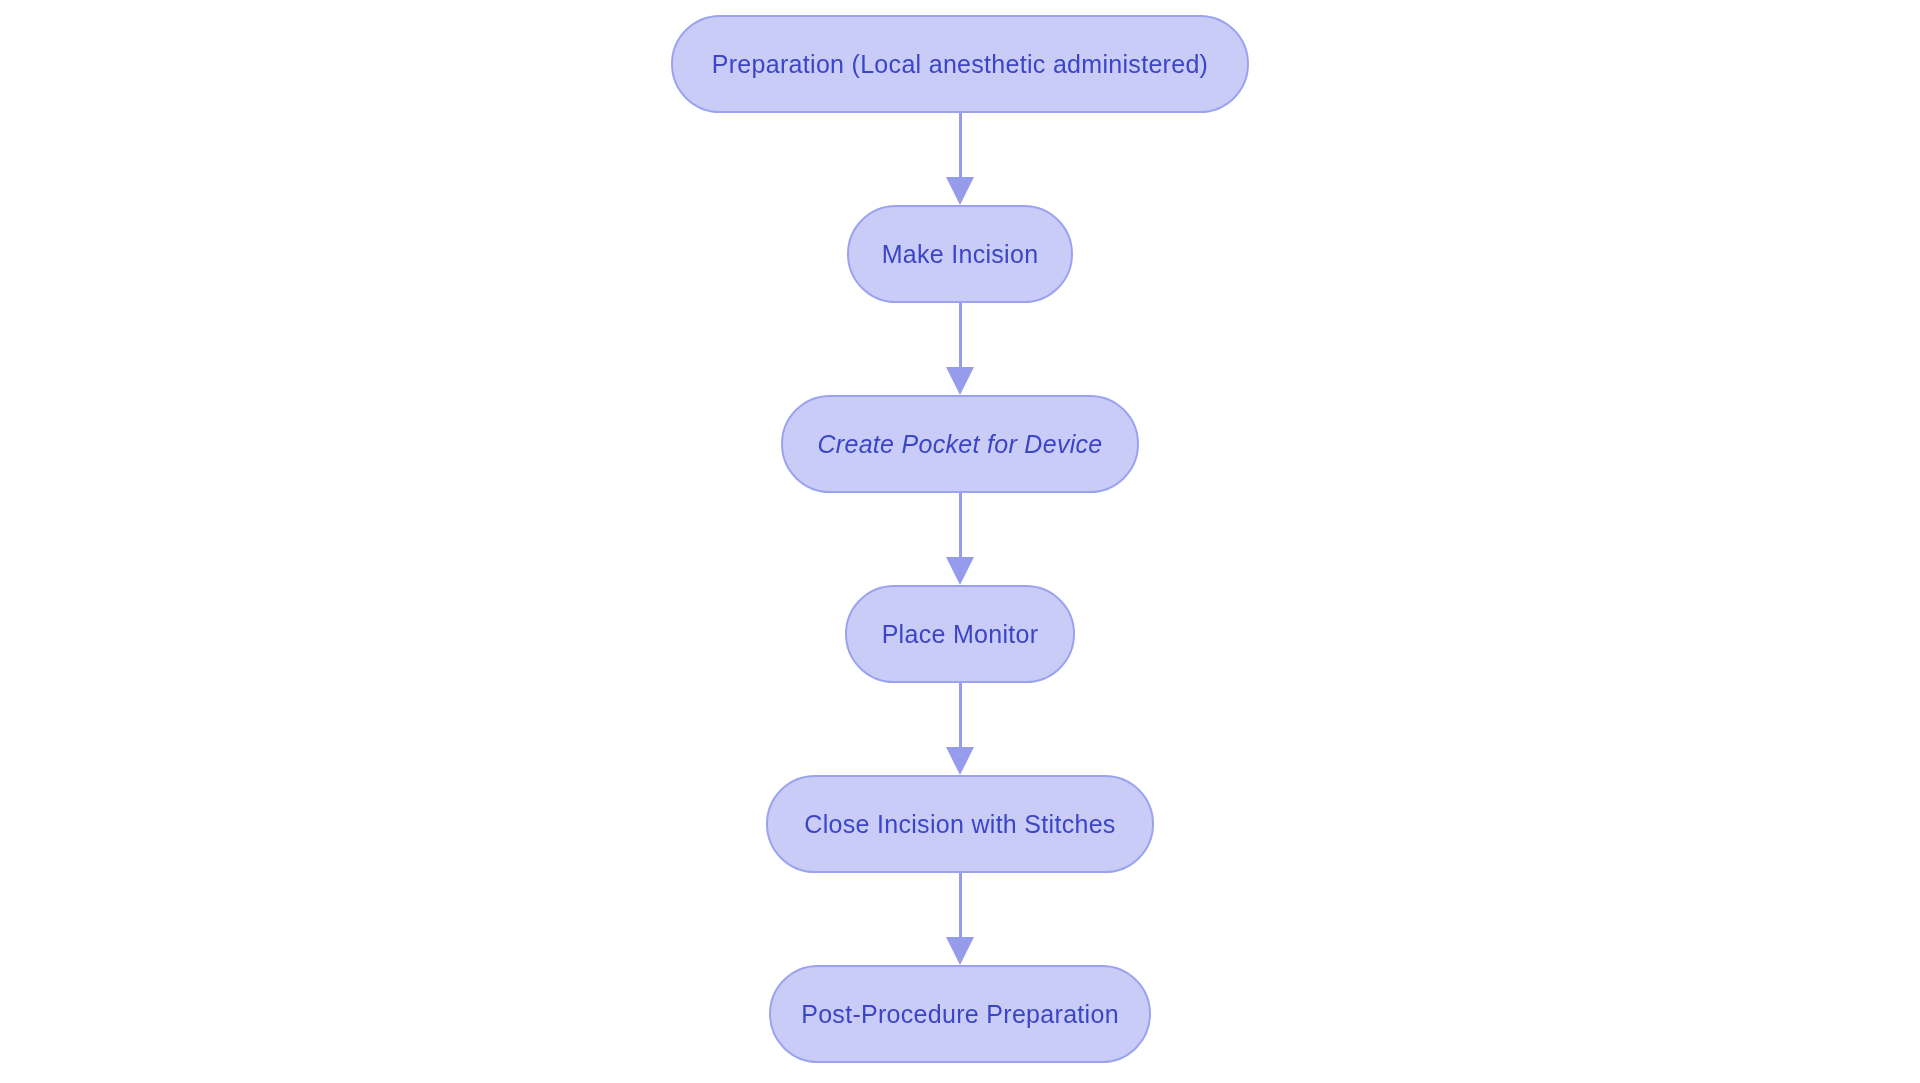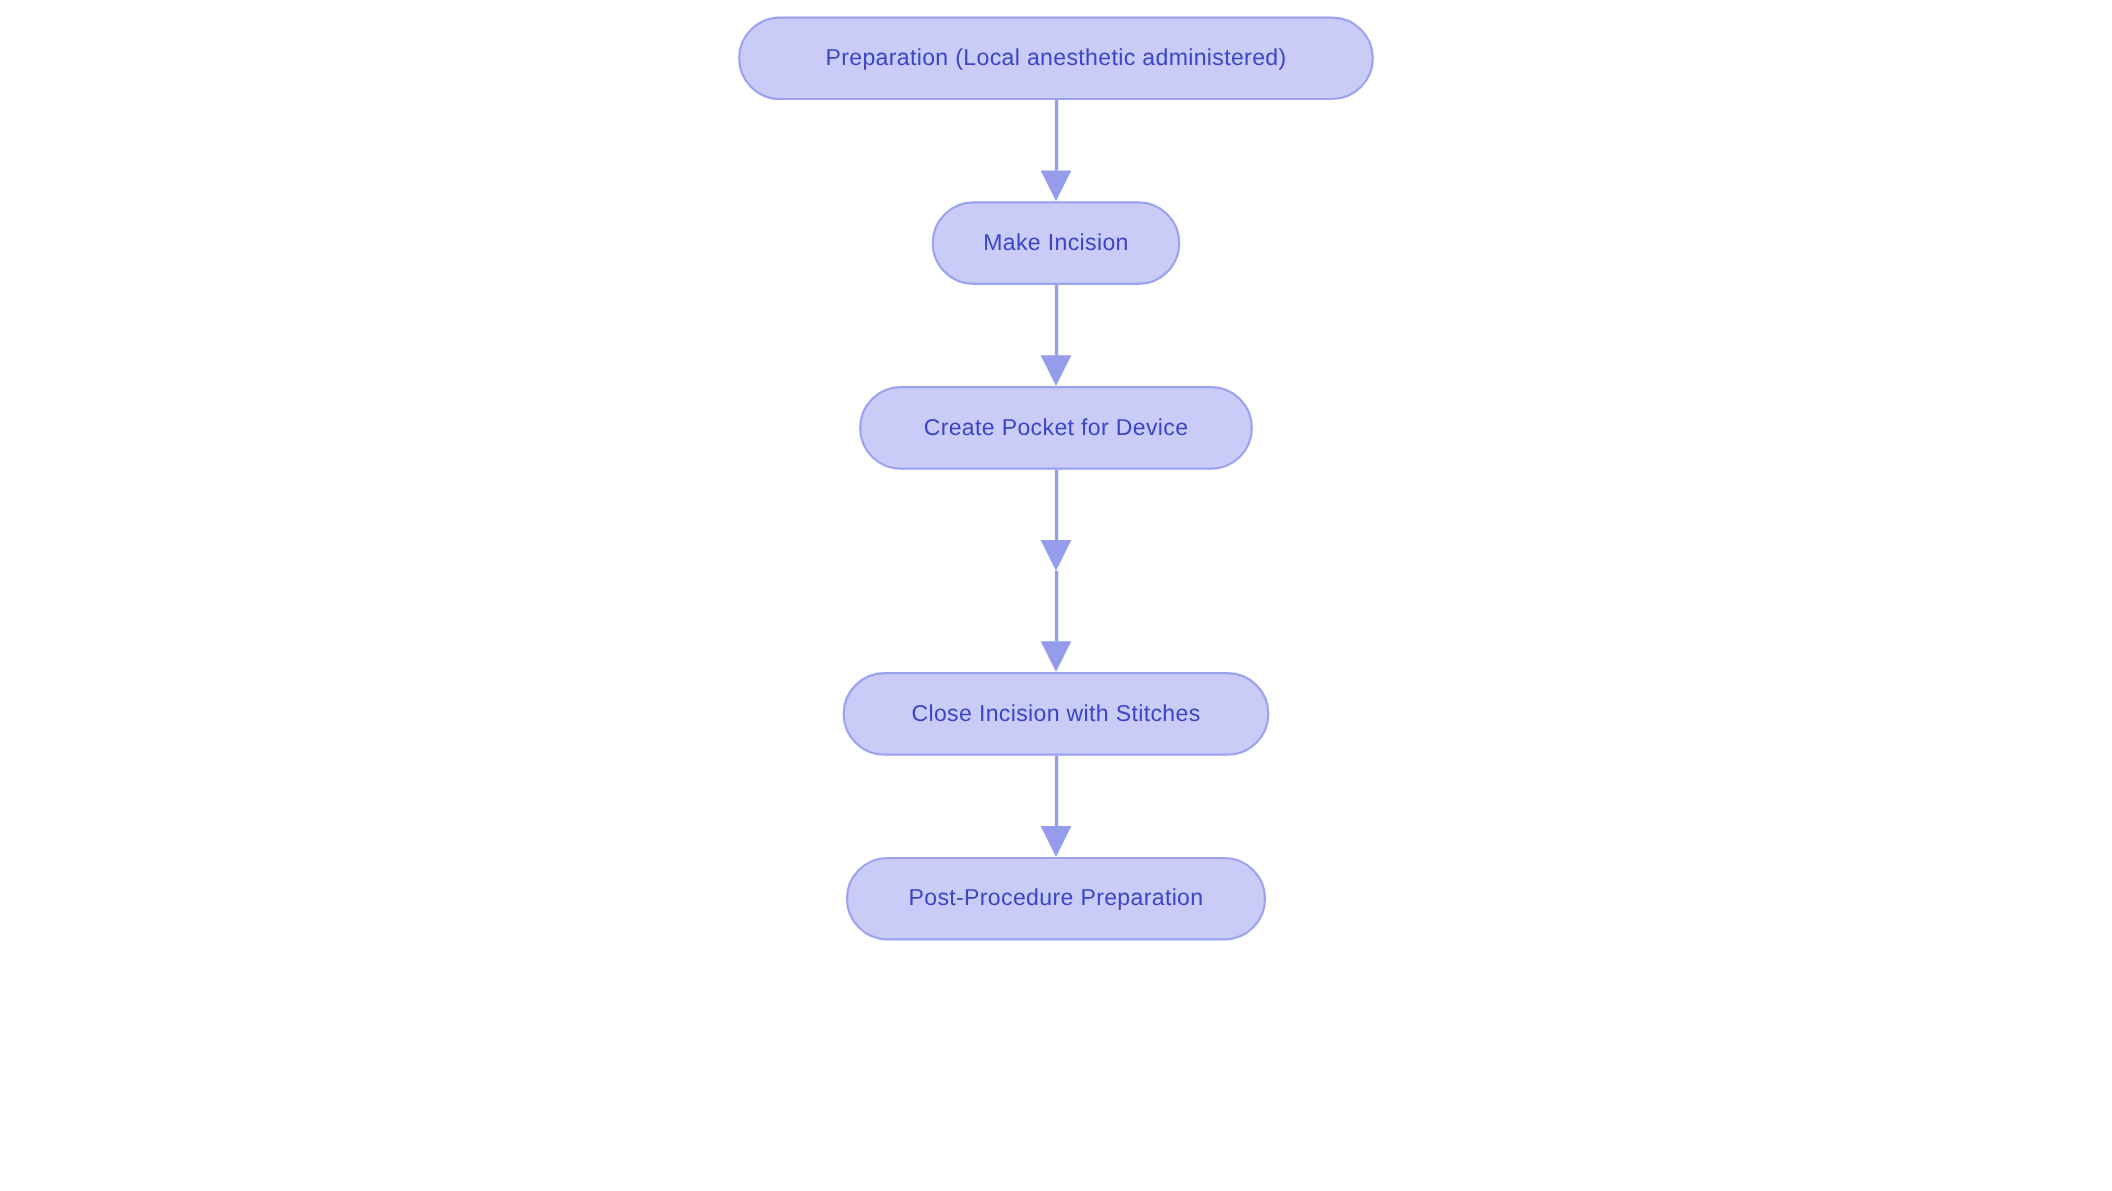--- a/index.html
+++ b/index.html
@@ -15,38 +15,38 @@
     display: flex;
     flex-direction: column;
     align-items: center;
     padding-top: 15px;
     box-sizing: border-box;
     overflow: hidden;
     font-family: "Liberation Sans", "DejaVu Sans", sans-serif;
   }
   .node {
     flex: 0 0 auto;
-    height: 76px;
+    height: 98px;
     box-sizing: border-box;
     border-radius: 49px;
     background: var(--node_fill, #c9ccf7);
     border: 2px solid var(--node_border, #9ba3f0);
     color: var(--node_text, #3b45c6);
     display: flex;
     align-items: center;
     justify-content: center;
     text-align: center;
-    font-size: 21px;
+    font-size: 25px;
     letter-spacing: 0.3px;
     white-space: nowrap;
     padding: 0 30px;
   }
   .w-xl  { width: 578px; }
   .w-s   { width: 226px; text-align: center; }
-  .w-m   { width: 358px; }
+  .w-m   { width: 358px; font-style: italic; }
   .w-s2  { width: 230px; }
   .w-l   { width: 388px; }
   .w-l2  { width: 382px; }
   .connector {
     flex: 0 0 auto;
     height: 92px;
     display: flex;
     flex-direction: column;
     align-items: center;
   }
@@ -88,20 +88,23 @@
 
   <div class="node w-m">
     <span>Create Pocket for Device</span>
   </div>
 
   <div class="connector">
     <div class="arrow-shaft"></div>
     <div class="arrow-head"></div>
   </div>
 
+  <div class="node w-s2">
+    <span>Place Monitor</span>
+  </div>
 
   <div class="connector">
     <div class="arrow-shaft"></div>
     <div class="arrow-head"></div>
   </div>
 
   <div class="node w-l">
     <span>Close Incision with Stitches</span>
   </div>
 

